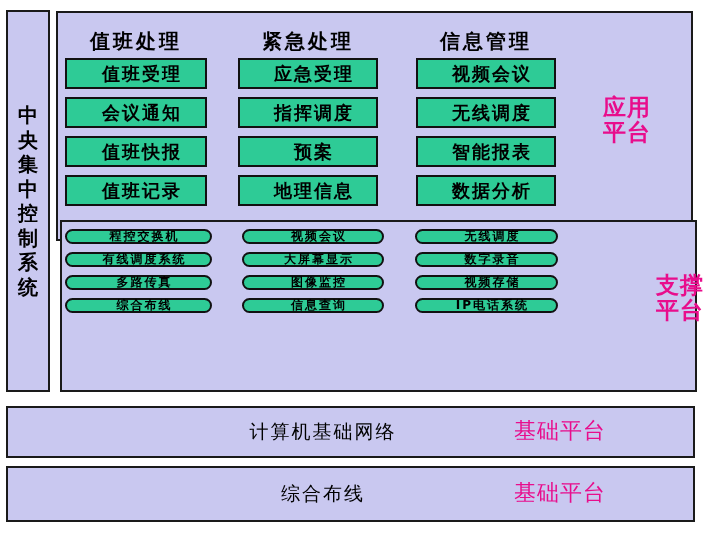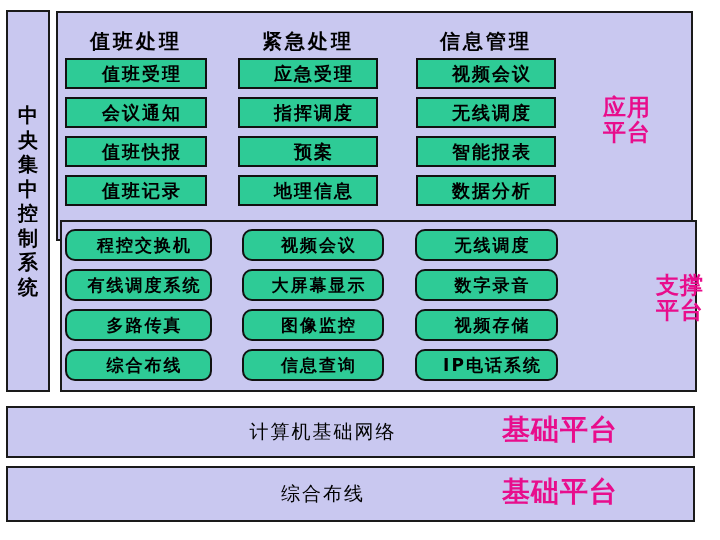--- a/index.html
+++ b/index.html
@@ -47,42 +47,42 @@
     white-space: nowrap;
     padding-left: 12px;
   }
   #panel-app .col1 { left: 7px;   width: 142px; }
   #panel-app .col2 { left: 180px; width: 140px; }
   #panel-app .col3 { left: 358px; width: 140px; }
   #panel-sup .col  { padding-top: 7px; }
   #panel-sup .col1 { left: 3px;   width: 147px; }
   #panel-sup .col2 { left: 180px; width: 142px; }
   #panel-sup .col3 { left: 353px; width: 143px; }
-  #panel-sup .module-box { height: 32px; font-size: 17px; border-radius: 10px; }
+  #panel-sup .module-box { height: 15px; font-size: 12px; border-radius: 10px; }
   .side-label {
     position: absolute; width: 70px;
     color: #e80d8c; font-weight: bold; font-size: 23px;
     line-height: 25px; letter-spacing: 1px; text-align: left;
     white-space: nowrap;
   }
   #app-label { left: 534px; top: 82px; text-align: center; }
   #sup-label { left: 546px; top: 51px; margin-left: 48px; }
   
   .base-bar { left: 6px; width: 689px; }
   #bar-network { top: 406px; height: 52px; }
   #bar-cabling { top: 466px; height: 56px; }
   .base-title {
     position: absolute; left: 46%; top: 50%;
     transform: translate(-50%, -50%);
     font-size: 19px; letter-spacing: 2px; white-space: nowrap;
   }
   .base-label {
     position: absolute; left: 552px; top: 50%;
     transform: translate(-50%, -54%);
-    color: #e80d8c; font-size: 28px; font-weight: bold;
+    color: #e80d8c; font-size: 22px; font-weight: normal;
     letter-spacing: 1px; white-space: nowrap;
   }
 </style>
 </head>
 <body>
 
 <div id="stage">
 
   <div id="left-bar" class="panel">
     <span class="vchar">中</span>

